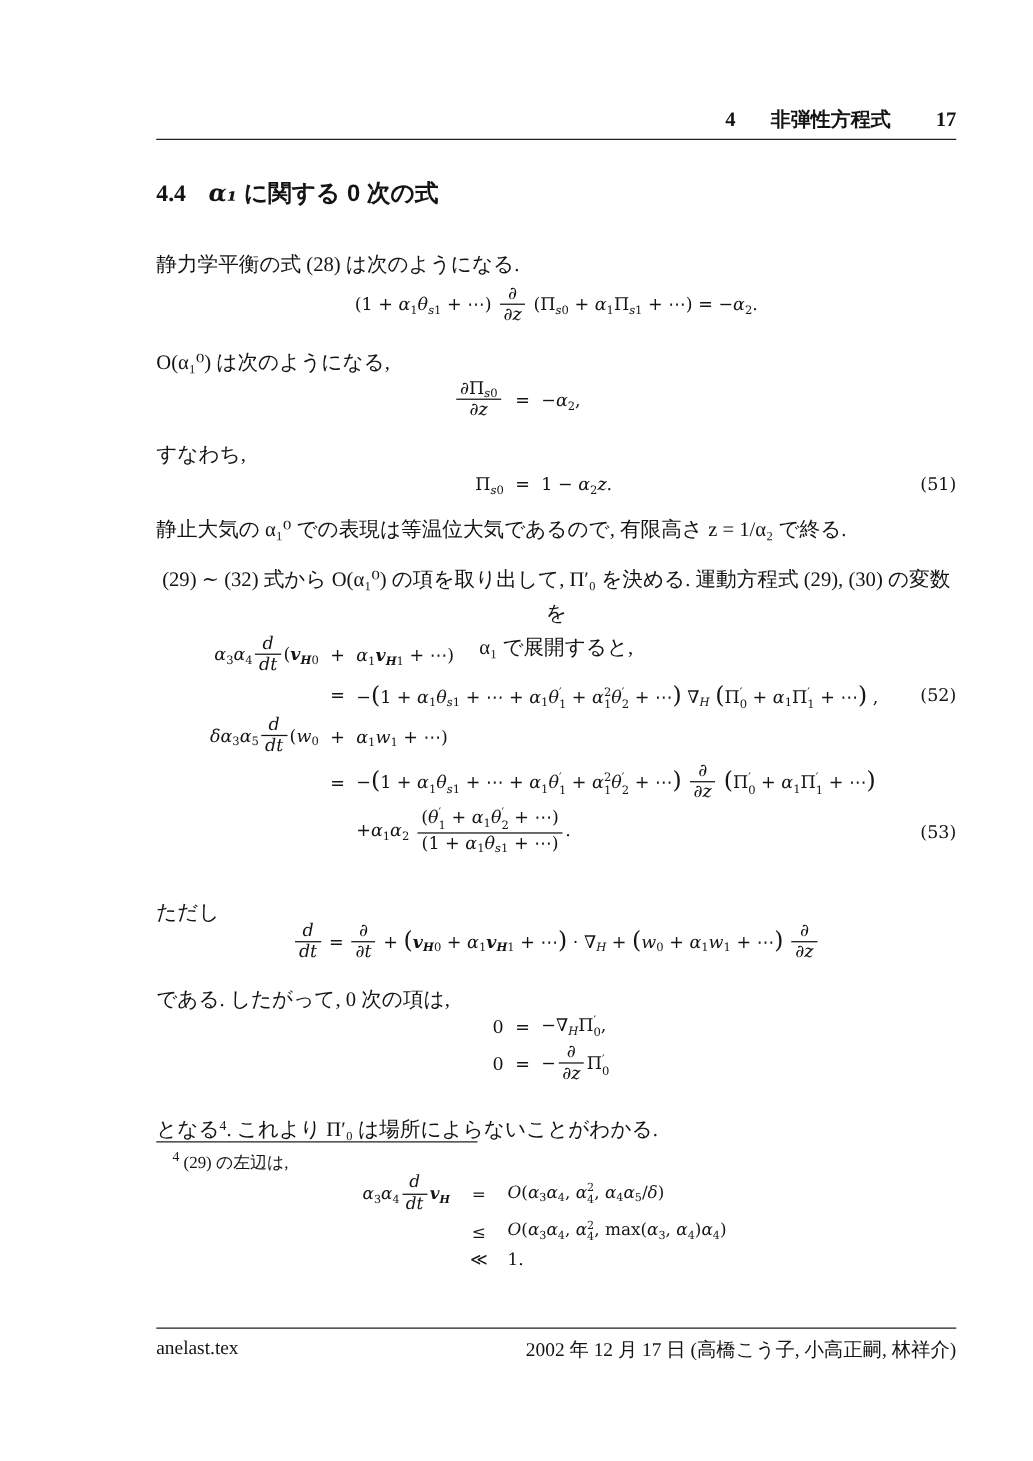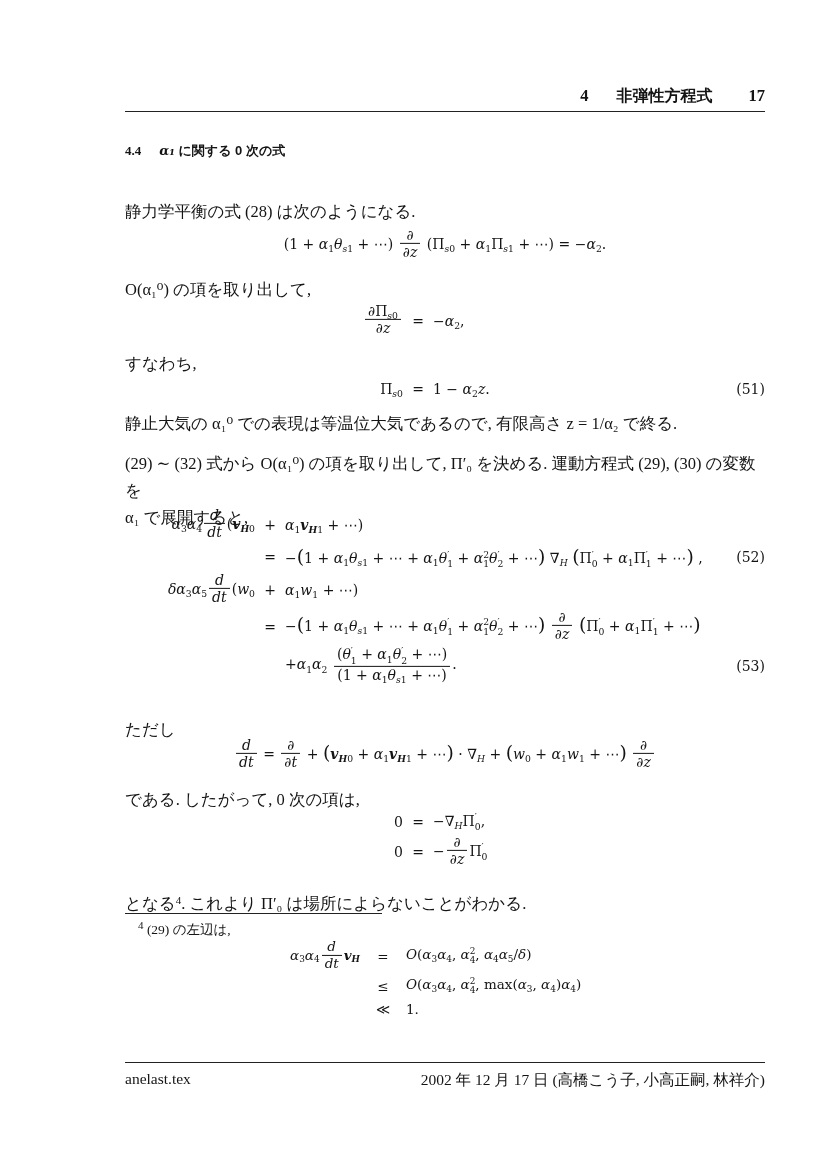--- a/index.html
+++ b/index.html
@@ -10,28 +10,28 @@
   
   .jheader{position:absolute;left:125px;right:61px;top:86px;height:25px;
            border-bottom:1.5px solid #222;font-size:16px;}
   .hleft{position:absolute;left:0;bottom:4px;font-weight:600;}
   .hright{position:absolute;right:0;bottom:4px;}
   .hnum{font-weight:bold;font-size:16.5px;}
   .hsec{margin-left:24px;font-weight:600;}
   .hpage{margin-left:32px;}
 
   
-  .secheading{position:absolute;left:125px;top:142px;font-size:13px;font-weight:bold;}
+  .secheading{position:absolute;left:125px;top:142px;font-size:19px;font-weight:bold;}
   .shnum{margin-right:18px;}
   .shmath{font-style:italic;font-family:"DejaVu Serif",serif;}
   .secheading .goth{font-weight:600;}
 
   
   .para{position:absolute;left:125px;right:61px;font-size:16.5px;line-height:27px;}
-  .pline{display:block;}
+  .pline{display:block;text-align:center;}
   .fnsup{font-size:11px;position:relative;top:-0.45em;}
 
   
   .eq{position:absolute;left:125px;right:61px;font-size:14px;
       font-family:"DejaVu Serif","Liberation Serif",serif;}
   .eqfn{font-size:13.5px;}
   .eqrow{position:relative;white-space:nowrap;padding:2px 0;}
   .eqrow.ctr{text-align:center;}
   .lhs,.rel,.rhs{display:inline-block;vertical-align:middle;}
   .lhs{text-align:right;}
@@ -73,21 +73,21 @@
   <div class="secheading">
     <span class="shnum">4.4</span><span class="shmath">α₁</span><span class="goth"> に関する 0 次の式</span>
   </div>
 
   <div class="para" style="top:198px">静力学平衡の式 (28) は次のようになる.</div>
 
   <div class="eq" style="top:226px">
       <div class="eqrow ctr"><span><span><span>(1 + </span><span class="it">α</span></span><span class="sb"><span>1</span></span><span><span class="it">θ</span></span><span class="sb"><span class="it">s</span><span>1</span></span><span><span> + ⋯) </span></span><span class="frac"><span class="fnm"><span><span>∂</span></span></span><span class="fdn"><span><span>∂</span><span class="it">z</span></span></span></span><span><span> (Π</span></span><span class="sb"><span class="it">s</span><span>0</span></span><span><span> + </span><span class="it">α</span></span><span class="sb"><span>1</span></span><span><span>Π</span></span><span class="sb"><span class="it">s</span><span>1</span></span><span><span> + ⋯) = −</span><span class="it">α</span></span><span class="sb"><span>2</span></span><span><span>.</span></span></span></div>
     </div>
 
-  <div class="para" style="top:276px">O(α₁⁰) の項を取り出して,</div>
+  <div class="para" style="top:276px">O(α₁⁰) は次のようになる,</div>
 
   <div class="eq" style="top:302px">
       <div class="eqrow"><span class="lhs" style="width: 278px;"><span class="frac"><span class="fnm"><span><span>∂Π</span></span><span class="sb"><span class="it">s</span><span>0</span></span></span><span class="fdn"><span><span>∂</span><span class="it">z</span></span></span></span></span><span class="rel" style="width: 30px;">=</span><span class="rhs"><span><span>−</span><span class="it">α</span></span><span class="sb"><span>2</span></span><span><span>,</span></span></span></div>
     </div>
 
   <div class="para" style="top:350px">すなわち,</div>
 
   <div class="eq" style="top:378px">
       <div class="eqrow"><span class="lhs" style="width: 278px;"><span><span>Π</span></span><span class="sb"><span class="it">s</span><span>0</span></span></span><span class="rel" style="width: 30px;">=</span><span class="rhs"><span><span>1 − </span><span class="it">α</span></span><span class="sb"><span>2</span></span><span><span class="it">z</span><span>.</span></span></span><span class="eqlabel">(51)</span></div>
     </div>

